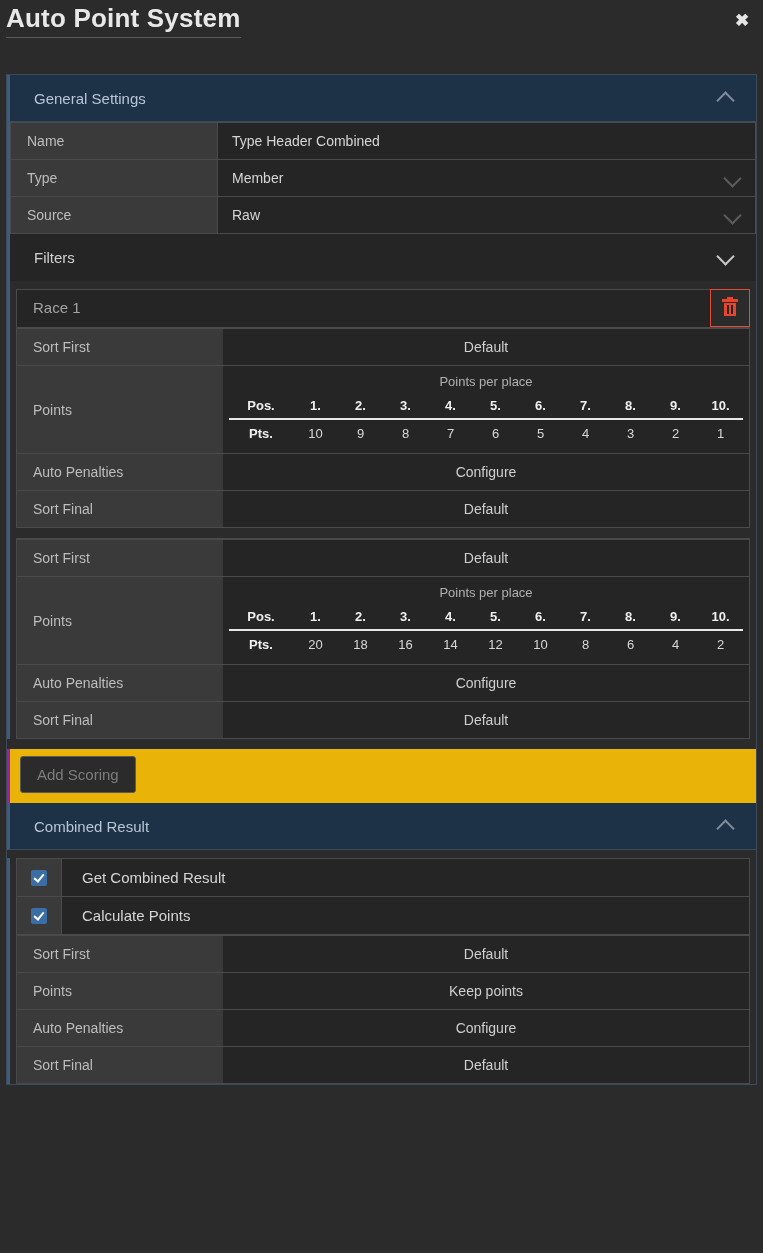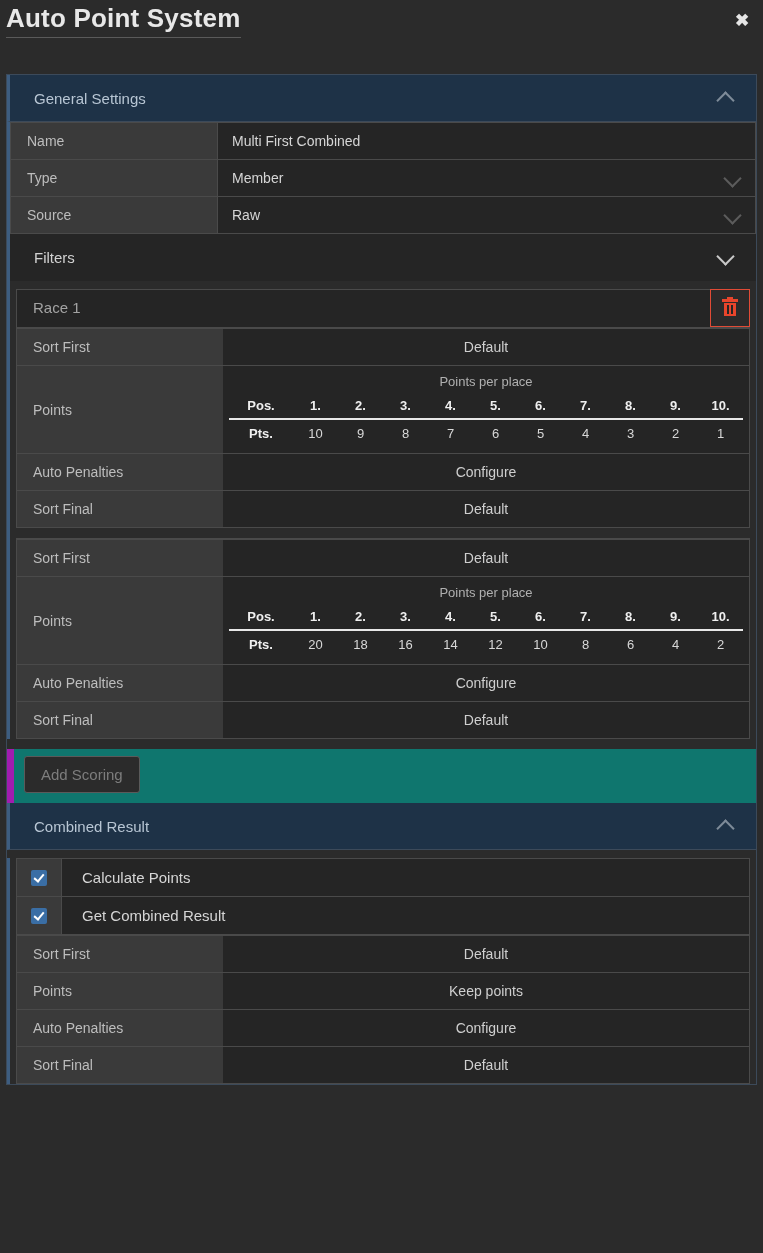--- a/index.html
+++ b/index.html
@@ -267,22 +267,22 @@
   }
   table.pts tbody td {
     color: #d8d8d8;
     border-bottom: 1px solid #4a4a4a;
     padding-top: 6px;
     padding-bottom: 6px;
   }
 
   
   .addrow {
-    border-left: 7px solid #a21caf;
-    background: #0f766e;
+    border-left: 3px solid #a21caf;
+    background: #eab308;
     padding: 7px 0 10px 10px;
   }
   .add-btn {
     display: inline-block;
     border: 1px solid #5a5a5a;
     background: #2b2b2b;
     color: #7d7d7d;
     font-size: 15px;
     font-family: "Liberation Sans", sans-serif;
     padding: 9px 16px;
@@ -352,21 +352,21 @@
 
   <div class="section-head open">
     <span class="label">General Settings</span>
     <span class="chev up"></span>
   </div>
   <div class="settings-wrap">
     <table class="kv">
       <tbody>
         <tr>
           <td class="k">Name</td>
-          <td class="v">Multi First Combined</td>
+          <td class="v">Type Header Combined</td>
         </tr>
         <tr>
           <td class="k">Type</td>
           <td class="v has-chev">
             <span>Member</span>
             <span class="mini-chev"></span>
           </td>
         </tr>
         <tr>
           <td class="k">Source</td>
@@ -521,27 +521,27 @@
     <span class="label">Combined Result</span>
     <span class="chev up"></span>
   </div>
 
   <div class="card-wrap" style="padding:0;">
     <div class="combined-card">
       <div class="chk-row">
         <div class="chk-box-cell">
           <span class="cb"></span>
         </div>
-        <span class="chk-label">Calculate Points</span>
+        <span class="chk-label">Get Combined Result</span>
       </div>
       <div class="chk-row">
         <div class="chk-box-cell">
           <span class="cb"></span>
         </div>
-        <span class="chk-label">Get Combined Result</span>
+        <span class="chk-label">Calculate Points</span>
       </div>
       <table class="kv">
         <tbody>
           <tr>
             <td class="k">Sort First</td>
             <td class="v center">Default</td>
           </tr>
           <tr>
             <td class="k">Points</td>
             <td class="v center">Keep points</td>

